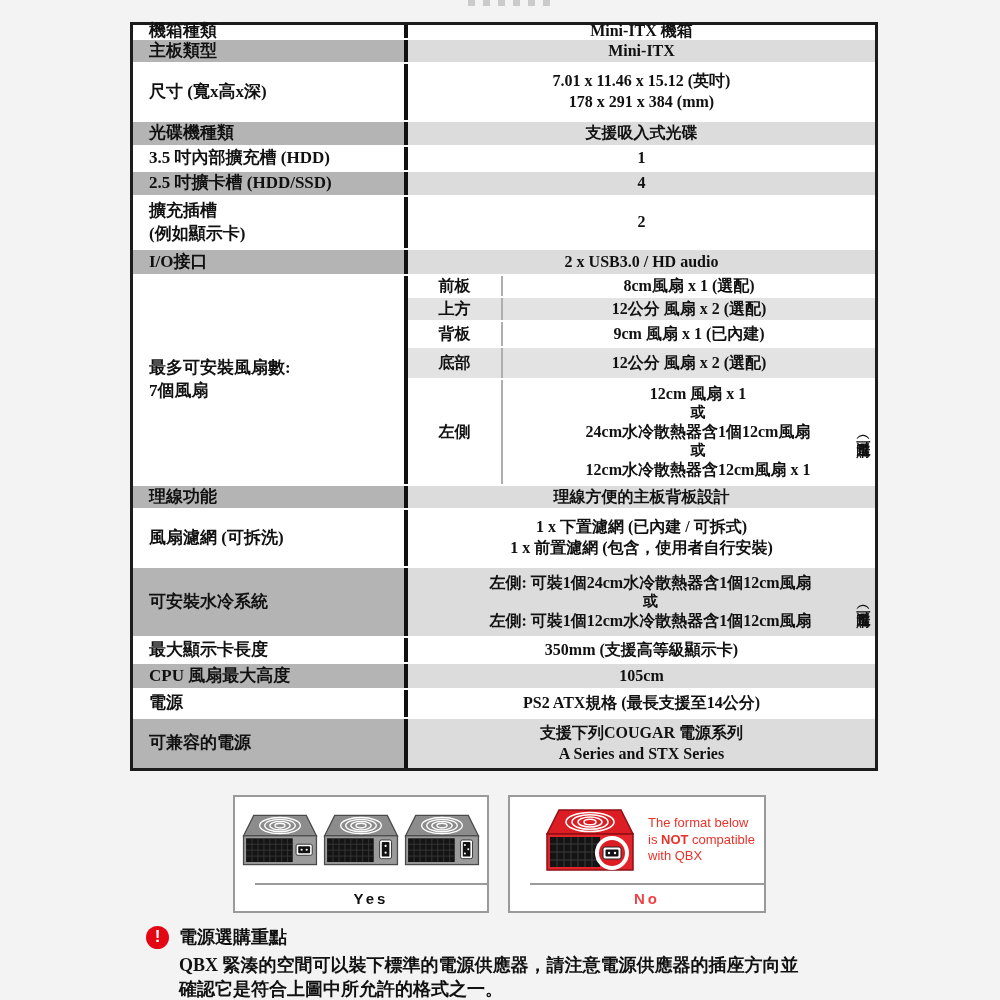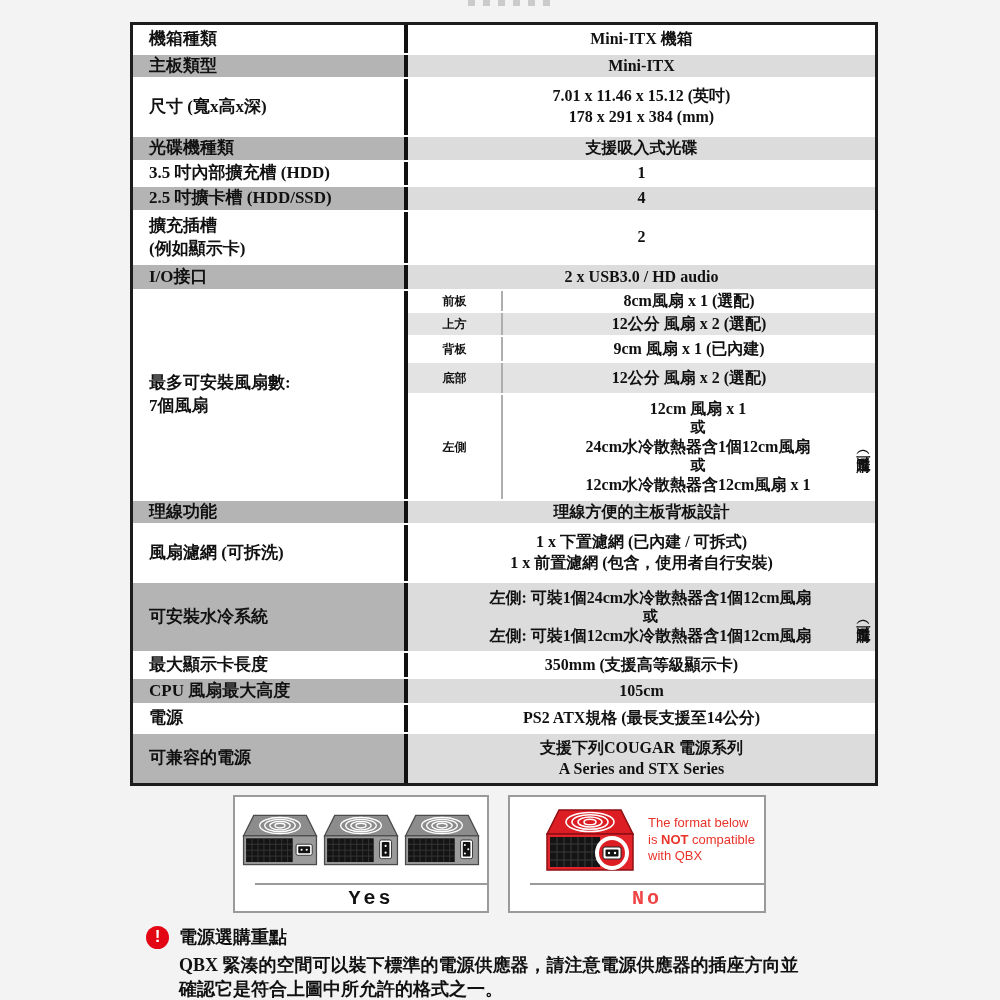--- a/index.html
+++ b/index.html
@@ -31,21 +31,21 @@
     font-weight:bold; font-size:16px; line-height:1.3; position:relative;
   }
   .row.g .label-cell{ background:#b4b4b4; }
   .row.g .value-cell{ background:#dcdcdc; }
   
   .fan-rows{ flex:1; display:flex; flex-direction:column; }
   .fan-row{ display:flex; border-bottom:2px solid #fff; }
   .fan-row:last-child{ border-bottom:none; }
   .fan-pos{
     flex:0 0 95px; border-right:2px solid #aeaeae; display:flex;
-    align-items:center; justify-content:center; font-weight:bold; font-size:12px;
+    align-items:center; justify-content:center; font-weight:bold; font-size:16px;
     background:#fff;
   }
   .fan-val{
     flex:1; display:flex; flex-direction:column; justify-content:center;
     align-items:center; text-align:center; font-weight:bold; font-size:16px;
     line-height:1.3; background:#fff; position:relative;
   }
   .fan-row.g .fan-pos, .fan-row.g .fan-val{ background:#e3e3e3; }
   .or-line{ font-size:15px; line-height:1.15; }
   .v-note{
@@ -58,22 +58,22 @@
   .compat-box{
     position:absolute; top:795px; height:118px; background:#fff;
     border:2px solid #9a9a9a; display:flex; flex-direction:column;
   }
   .compat-yes{ left:233px; width:256px; }
   .compat-no{ left:508px; width:258px; }
   .compat-img{ flex:1; display:flex; align-items:center; justify-content:center; gap:3px; }
   .compat-no .compat-img{ justify-content:flex-start; padding-left:34px; gap:12px;align-items:center; }
   .compat-label{
     flex:0 0 28px; border-top:2px solid #9a9a9a; display:flex; align-items:center;
-    justify-content:center; font-family:Liberation Mono, monospace;
-    font-weight:bold; font-size:20px; letter-spacing:3px;margin-left:20px;
+    justify-content:center; font-family:Liberation Sans, sans-serif;
+    font-weight:bold; font-size:15px; letter-spacing:3px;margin-left:20px;
   }
   .compat-no .compat-label{ color:#ef4444; }
   .warn-text{
     font-family:"Liberation Sans",sans-serif; color:#e8332a; font-size:13px;
     line-height:1.3; font-weight:normal;
   }
   .warn-text b{ font-weight:bold; }
   
   .note{ position:absolute; left:146px; top:925px; width:740px; }
   .note-head{ display:flex; align-items:center; gap:10px; }
@@ -88,21 +88,21 @@
 </style>
 </head>
 <body>
 
 <div class="page">
 
   <div class="top-remnant"></div>
 
   <div class="spec-table">
 
-    <div class="row" style="height:30px">
+    <div class="row" style="height:15px">
       <div class="label-cell">機箱種類</div>
       <div class="value-cell">Mini-ITX 機箱</div>
     </div>
 
     <div class="row g" style="height:24px">
       <div class="label-cell">主板類型</div>
       <div class="value-cell">Mini-ITX</div>
     </div>
 
     <div class="row" style="height:58px">

